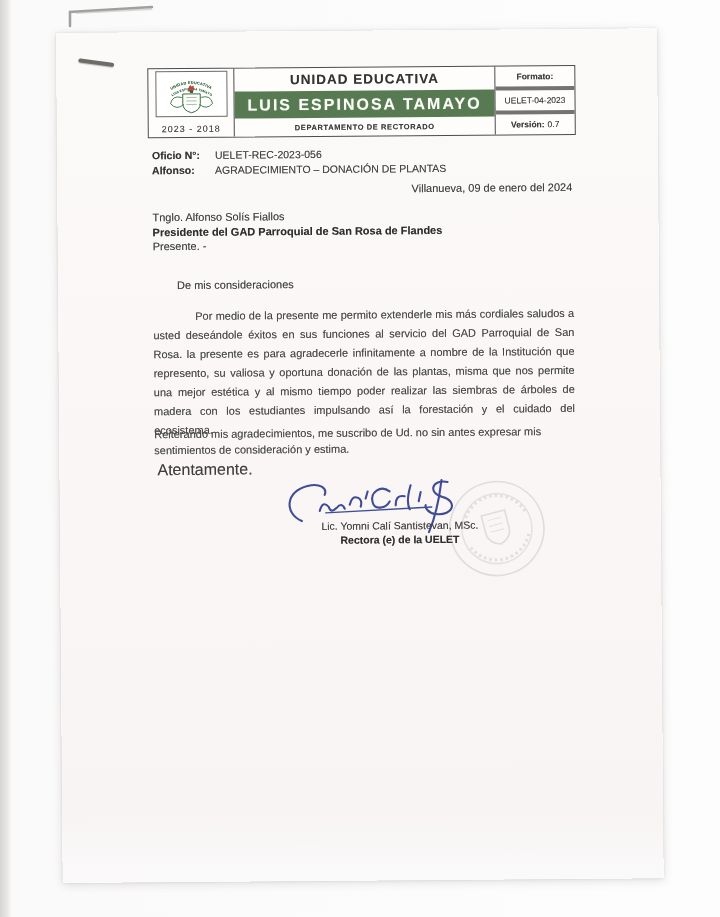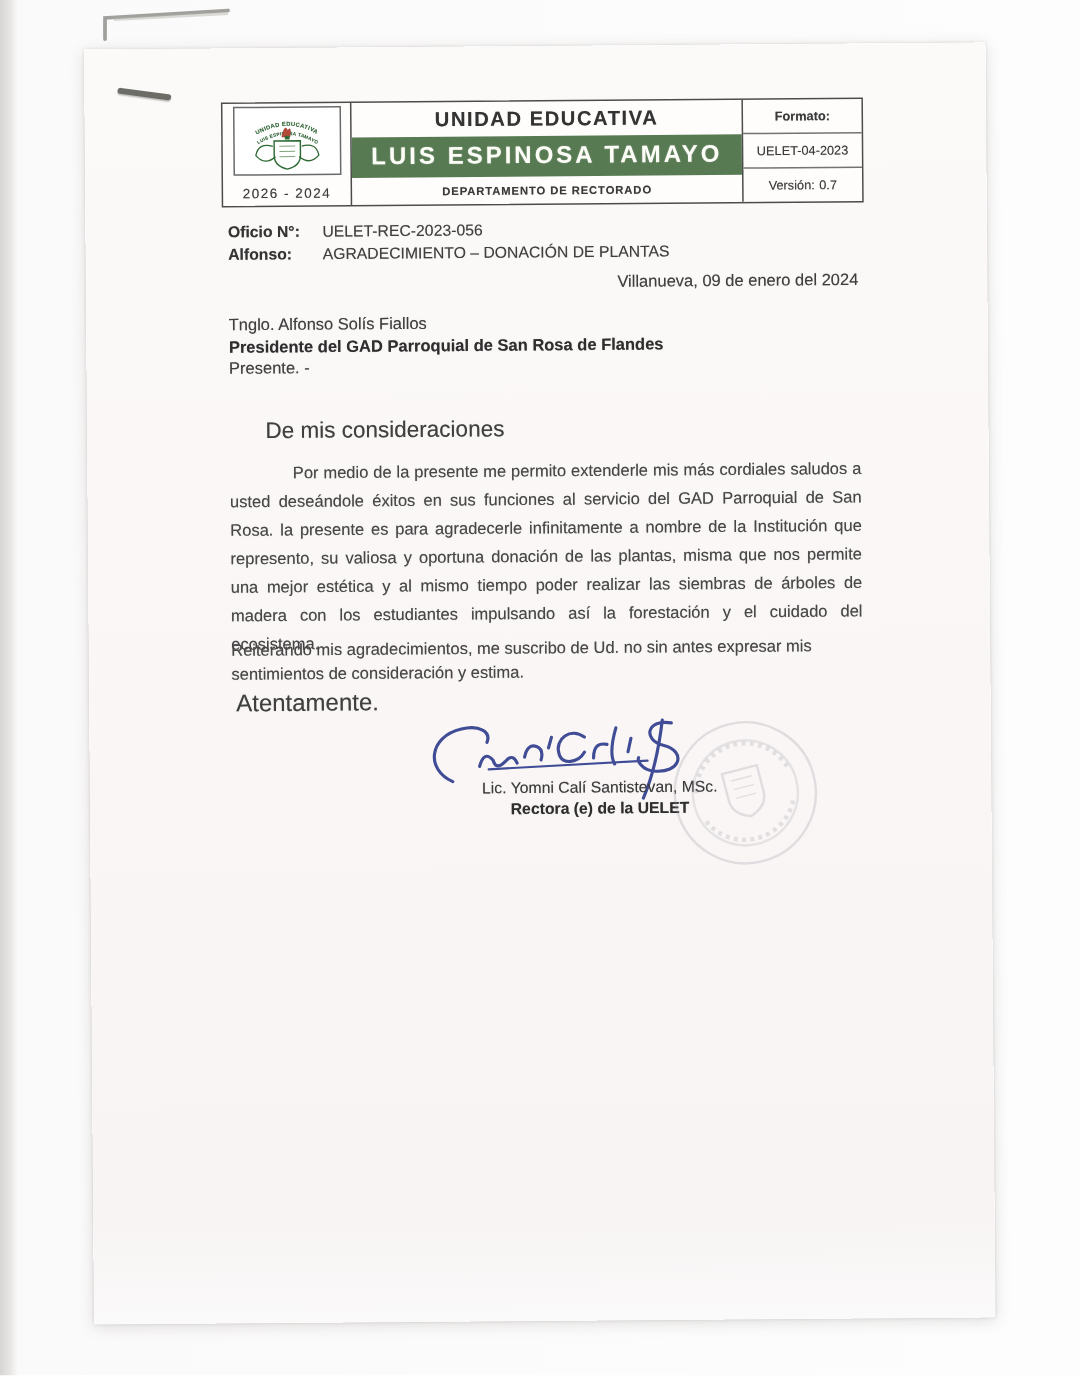--- a/index.html
+++ b/index.html
@@ -38,34 +38,34 @@
   .hdr-mid{flex:1;display:flex;flex-direction:column;}
   .hdr-mid-top{height:23px;display:flex;align-items:center;justify-content:center;
     font-weight:bold;font-size:13.5px;letter-spacing:1px;color:#333;}
   .hdr-band{height:27px;display:flex;align-items:center;justify-content:center;
     background:#587a53;color:#fdfdf8;font-weight:bold;font-size:16px;letter-spacing:2px;
     text-shadow:0 0 1px rgba(255,255,255,.4);}
   .hdr-mid-bot{flex:1;display:flex;align-items:center;justify-content:center;
     font-weight:bold;font-size:7.5px;letter-spacing:.6px;color:#3a3a3a;}
   .hdr-right{width:80px;border-left:1.4px solid #4c4c4c;display:flex;flex-direction:column;}
   .hdr-right > div{flex:1;display:flex;align-items:center;justify-content:center;font-size:8.5px;color:#3a3a3a;}
-  .hdr-right > div + div{border-top:1px solid #737373;}
+  .hdr-right > div + div{border-top:4px solid #737373;}
   .hr-bold{font-weight:bold;}
-  .hr-ver b{font-weight:normal;margin-right:3px;text-align:center;}
+  .hr-ver b{font-weight:bold;margin-right:3px;text-align:center;}
   
   .meta{position:absolute;left:95px;top:116px;width:424px;font-size:10.5px;line-height:14.5px;}
   .meta-row{display:flex;}
   .meta-label{width:63px;font-weight:bold;color:#333;}
   .meta-value{color:#3f3f3f;}
   .dateline{position:absolute;left:95px;top:152px;width:420px;text-align:right;font-size:11px;color:#3f3f3f;}
   
   .recipient{position:absolute;left:95px;top:178px;font-size:11px;line-height:14.5px;color:#3f3f3f;}
   .recipient .r-title{font-weight:bold;color:#2e2e2e;}
   
-  .salutation{position:absolute;left:95px;top:247px;font-size:15px;color:#3f3f3f;padding-left:24px;}
+  .salutation{position:absolute;left:95px;top:247px;font-size:11px;color:#3f3f3f;padding-left:24px;}
   .para1{position:absolute;left:95px;top:264px;width:421px;font-size:11px;line-height:19px;
     text-align:justify;text-indent:42px;color:#474747;}
   .para2{position:absolute;left:95px;top:384px;width:408px;font-size:11px;line-height:15.5px;color:#474747;}
   .closing{position:absolute;left:98px;top:429px;font-size:16px;color:#3f3f3f;}
   
   .sig-flourish{position:absolute;left:222px;top:444px;}
   .sig-name{position:absolute;left:205px;top:489px;width:270px;text-align:center;font-size:10.5px;color:#3c3c3c;}
   .sig-title{position:absolute;left:205px;top:503px;width:270px;text-align:center;font-size:10.5px;font-weight:bold;color:#2e2e2e;}
   .seal{position:absolute;left:385px;top:447px;transform:rotate(-14deg);opacity:.55;}
   
@@ -103,21 +103,21 @@
             <path d="M31 17 q1.5 -5 3.5 -1 q3 -4 1.5 5 h-6 z" fill="#b84a3a" stroke="#8a3328" stroke-width=".4"></path>
             <rect x="32.2" y="20" width="3.6" height="3" fill="#2e6b34"></rect>
 
             <path d="M24 24 h20 v11 q0 8 -10 10.5 q-10 -2.5 -10 -10.5 z" fill="#ffffff" stroke="#2e6b34" stroke-width="1.1"></path>
             <path d="M28 28 h12 M28 32 h12 M28 36 h12" stroke="#7ea37a" stroke-width=".8" fill="none"></path>
 
             <path d="M23 28 q-11 -3 -13 7 q7 8 15 1" fill="none" stroke="#2e6b34" stroke-width="1"></path>
             <path d="M45 28 q11 -3 13 7 q-7 8 -15 1" fill="none" stroke="#2e6b34" stroke-width="1"></path>
           </svg>
         </div>
-        <div class="crest-years">2026 - 2024</div>
+        <div class="crest-years">2023 - 2018</div>
       </div>
       <div class="hdr-mid">
         <div class="hdr-mid-top">UNIDAD EDUCATIVA</div>
         <div class="hdr-band">LUIS ESPINOSA TAMAYO</div>
         <div class="hdr-mid-bot">DEPARTAMENTO DE RECTORADO</div>
       </div>
       <div class="hdr-right">
         <div class="hr-bold">Formato:</div>
         <div>UELET-04-2023</div>
         <div class="hr-ver">

